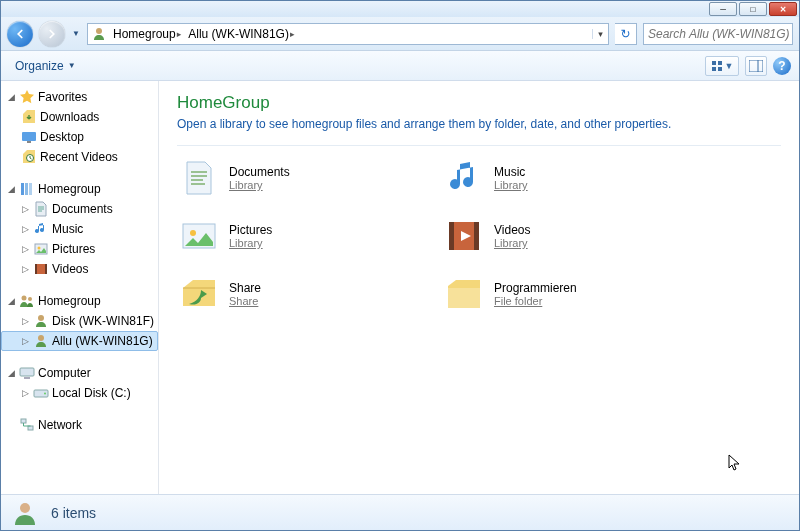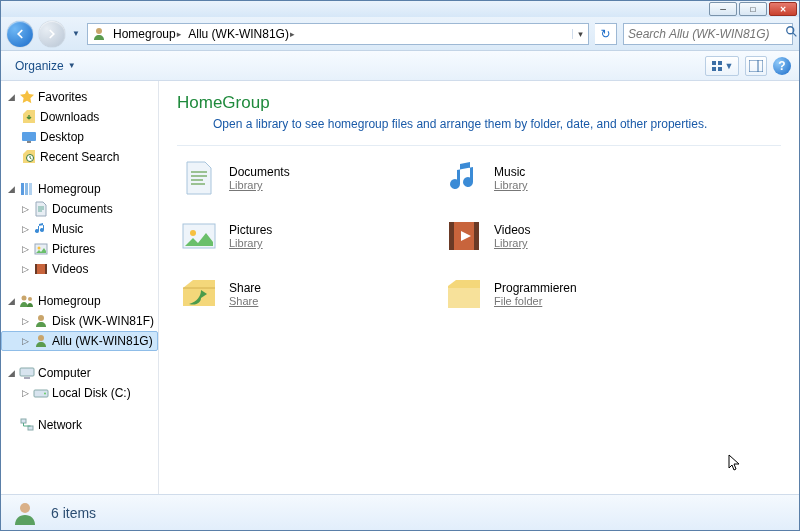--- a/index.html
+++ b/index.html
@@ -16,21 +16,21 @@
 .navbtn { width: 26px; height: 26px; border-radius: 50%; background: radial-gradient(circle at 30% 30%, #6fb8f5, #1a6bc9); display: flex; align-items: center; justify-content: center; cursor: pointer; box-shadow: inset 0 1px 1px rgba(255,255,255,.6), 0 0 1px rgba(0,0,0,.4); }
 .navbtn.fwd { background: radial-gradient(circle at 30% 30%, #e8eef4, #b8c5d4); }
 .navbtn svg { width: 14px; height: 14px; }
 .navhist { width: 10px; display: flex; align-items: center; justify-content: center; cursor: pointer; color:#2a5382; font-size:8px; }
 .addressbar { flex: 1; height: 22px; background: #fff; border: 1px solid #9db8d4; display: flex; align-items: center; font-size: 12px; }
 .crumb { display: flex; align-items: center; padding: 0 3px; height: 100%; cursor: pointer; }
 .crumb-sep { color: #555; font-size: 9px; padding: 0 1px; }
 .addr-icon { width: 16px; height: 16px; margin: 0 3px; }
 .addr-drop { width: 16px; text-align: center; color:#444; font-size:9px; cursor:pointer; border-left:1px solid #d0dceb; }
 .addr-refresh { width: 22px; height: 22px; border: 1px solid #9db8d4; border-left: none; display: flex; align-items: center; justify-content: center; background:#fff; cursor:pointer; color:#1a6bc9; font-size:12px;}
-.searchbox { width: 170px; height: 22px; border: 1px solid #9db8d4; background: #fff; display: flex; align-items: center; padding: 0 4px; }
+.searchbox { width: 150px; height: 22px; border: 1px solid #9db8d4; background: #fff; display: flex; align-items: center; padding: 0 4px; }
 .searchbox input { border: none; outline: none; flex: 1; font-size: 12px; font-style: italic; color: #888; background: transparent; }
 .searchbox .sicon { width: 14px; color:#3b6ea5; }
 
 
 .toolbar { height: 30px; background: linear-gradient(#f7fbff,#e7f1fb); border-bottom: 1px solid #d0dceb; display: flex; align-items: center; padding: 0 8px; font-size: 12px; color: #1a4e87; }
 .toolbtn { display: flex; align-items: center; gap: 4px; padding: 3px 6px; cursor: pointer; border-radius: 2px; }
 .toolspacer { flex: 1; }
 .viewctl { width: 34px; height: 20px; border: 1px solid #b9cee4; border-radius: 2px; margin-right: 6px; display:flex; align-items:center; justify-content:center; gap:2px; font-size:9px; color:#3b6ea5; cursor:pointer; background:linear-gradient(#fff,#ecf4fc);}
 .panebtn { width: 22px; height: 20px; border: 1px solid #b9cee4; border-radius: 2px; margin-right: 6px; display:flex; align-items:center; justify-content:center; cursor:pointer; background:linear-gradient(#fff,#ecf4fc);}
 .helpbtn { width: 18px; height: 18px; border-radius: 50%; background: radial-gradient(circle at 30% 30%, #8fc9f8, #1a6bc9); color: #fff; font-size: 12px; font-weight: bold; display:flex; align-items:center; justify-content:center; cursor:pointer;}
@@ -40,21 +40,21 @@
 .sidebar { width: 158px; background: #fff; border-right: 1px solid #e1e6ed; padding: 6px 0; overflow-y: auto; font-size: 12px; }
 .tree-group { margin-bottom: 12px; }
 .tree-head, .tree-item { display: flex; align-items: center; padding: 2px 4px 2px 6px; cursor: pointer; gap: 3px; height: 20px; }
 .tree-item { padding-left: 20px; }
 .tree-item.selected { background: #cde6fb; border: 1px solid #8fbde8; border-radius: 2px; padding-left: 19px; }
 .exp { width: 9px; font-size: 9px; color: #666; display:inline-block; text-align:center;}
 .ticon { width: 16px; height: 16px; display:flex; align-items:center; justify-content:center;}
 
 .content { flex: 1; padding: 12px 18px; overflow: auto; background: #fff; }
 .content h1 { color: #1f8a3c; font-size: 17px; font-weight: normal; margin-bottom: 4px; }
-.content .sub { color: #1a5aa8; font-size: 12px; margin-bottom: 14px; margin-left: 36px; }
+.content .sub { color: #1a5aa8; font-size: 12px; margin-bottom: 14px; }
 .content hr { border:none; border-top:1px solid #e4ecf4; margin-bottom:10px;}
 .libgrid { display: grid; grid-template-columns: 1fr 1fr; column-gap: 10px; row-gap: 14px; max-width: 520px; }
 .libitem { display: flex; align-items: center; gap: 10px; cursor: pointer; padding: 2px; }
 .libicon { width: 40px; height: 40px; display:flex; align-items:center; justify-content:center;}
 .libtext .name { font-size: 12px; color: #000; }
 .libtext .type { font-size: 11px; color: #777; text-decoration: underline; }
 
 
 .statusbar { height: 36px; background: linear-gradient(#f4f9fe,#e2eefb); border-top: 1px solid #d0dceb; display: flex; align-items: center; padding: 0 10px; font-size: 14px; color: #2b4d72; gap: 12px; }
 .statusbar .uicon { width: 28px; height: 28px; }
@@ -172,21 +172,21 @@
           <span>Desktop</span>
         </div>
         <div class="tree-item">
           <span class="ticon">
               <svg viewBox="0 0 16 16">
                 <path d="M2 5l4-4h8v13H2z" fill="#f4d77a"></path>
                 <circle cx="9" cy="9" r="3.5" fill="#fff" stroke="#3b7a3b"></circle>
                 <path d="M9 7v2l1.5 1" stroke="#3b7a3b" fill="none"></path>
               </svg>
             </span>
-          <span>Recent Search</span>
+          <span>Recent Videos</span>
         </div>
       </div>
 
       <div class="tree-group">
         <div class="tree-head">
           <span class="exp">◢</span>
           <span class="ticon">
               <svg viewBox="0 0 16 16">
                 <rect x="2" y="2" width="3" height="12" fill="#5a9be0"></rect>
                 <rect x="6" y="2" width="3" height="12" fill="#8bbbe8"></rect>

